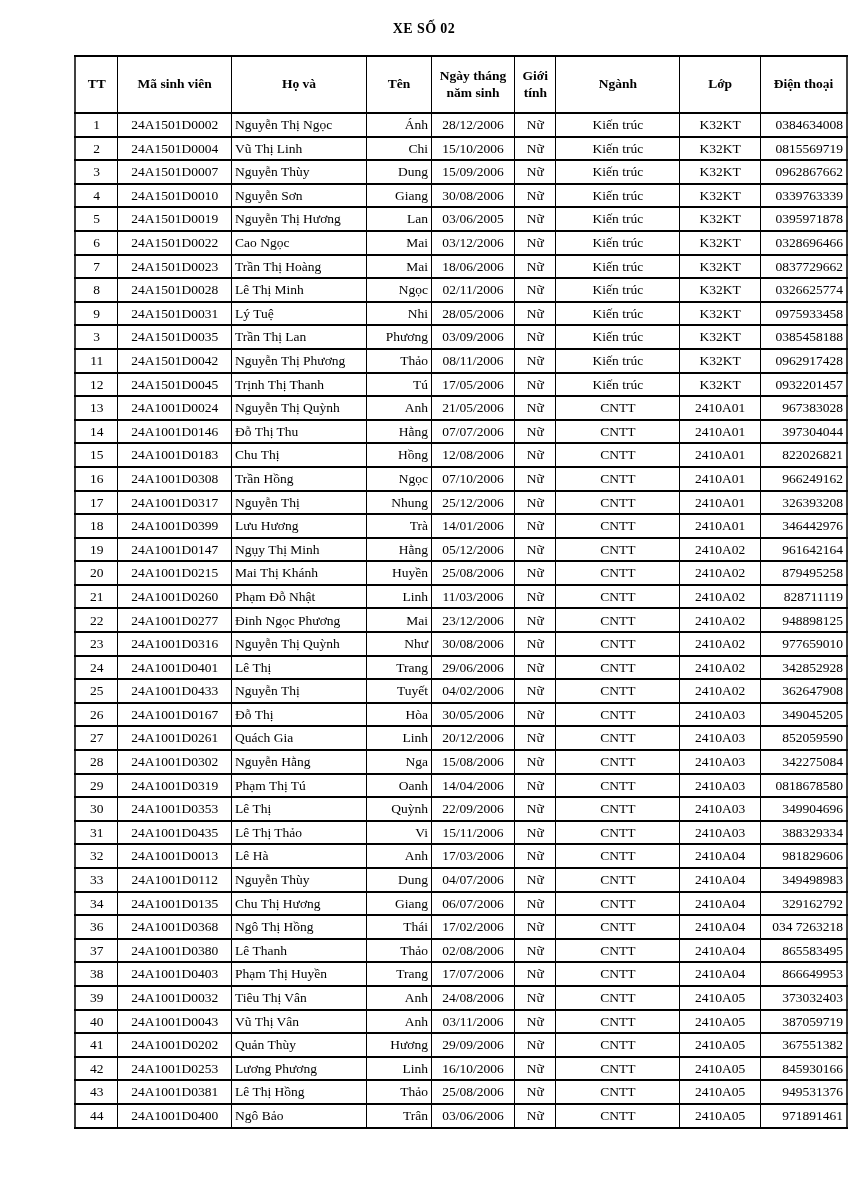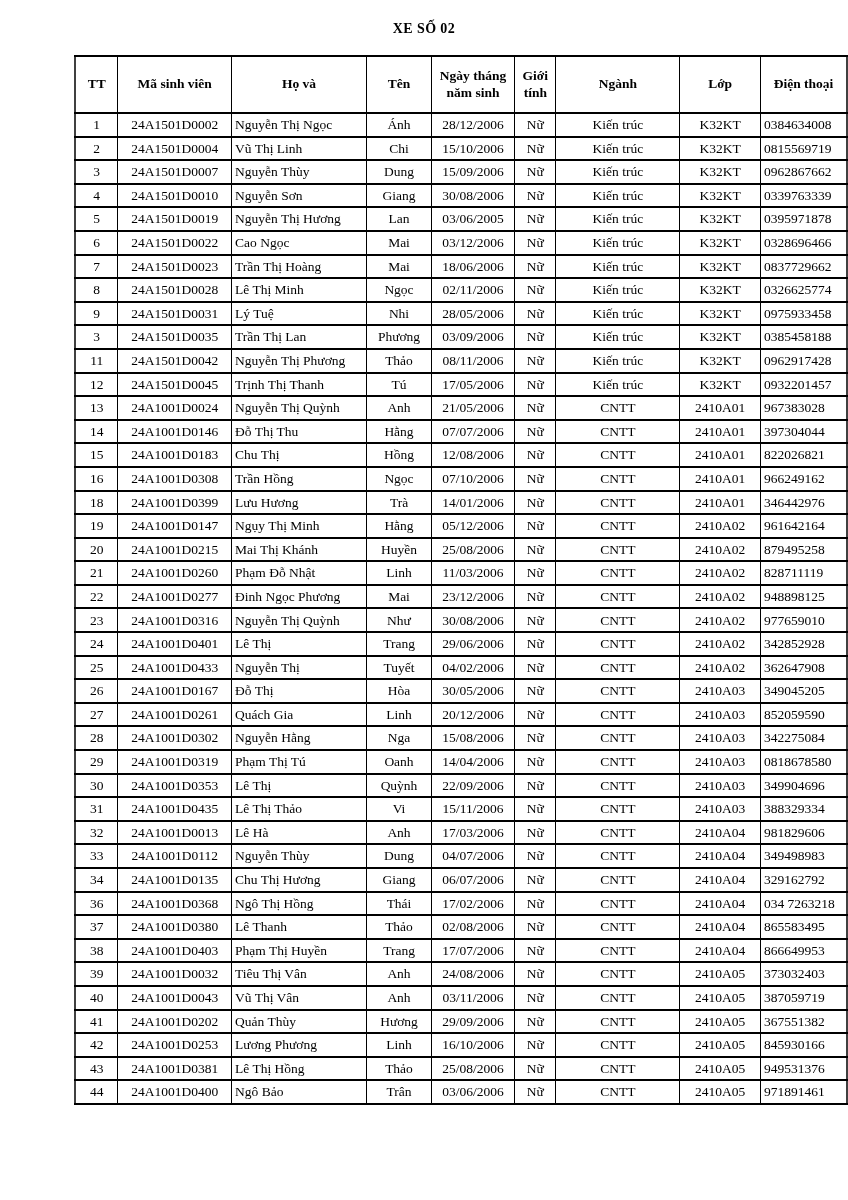--- a/index.html
+++ b/index.html
@@ -67,26 +67,26 @@
   col.c-ten   { width: 66px; }
   col.c-ns    { width: 84px; }
   col.c-gt    { width: 42px; }
   col.c-nganh { width: 128px; }
   col.c-lop   { width: 82px; }
   col.c-dt    { width: 87px; }
   
   td.c-tt    { text-align: center; }
   td.c-msv   { text-align: center; }
   td.c-ho    { text-align: left; padding-left: 5px; }
-  td.c-ten   { text-align: center; padding-left: 5px; }
+  td.c-ten   { text-align: right; padding-left: 5px; }
   td.c-ns    { text-align: center; }
   td.c-gt    { text-align: center; }
   td.c-nganh { text-align: center; }
   td.c-lop   { text-align: center; }
-  td.c-dt    { text-align: left; }
+  td.c-dt    { text-align: right; }
 </style>
 </head>
 <body>
 
 <div class="page">
   <div class="doc-title">XE SỐ 02</div>
 
   <table class="roster">
     <colgroup>
       <col class="c-tt">
@@ -285,20 +285,31 @@
           <td class="c-msv">24A1001D0308</td>
           <td class="c-ho">Trần Hồng</td>
           <td class="c-ten">Ngọc</td>
           <td class="c-ns">07/10/2006</td>
           <td class="c-gt">Nữ</td>
           <td class="c-nganh">CNTT</td>
           <td class="c-lop">2410A01</td>
           <td class="c-dt">966249162</td>
         </tr>
         <tr>
+          <td class="c-tt">17</td>
+          <td class="c-msv">24A1001D0317</td>
+          <td class="c-ho">Nguyễn Thị</td>
+          <td class="c-ten">Nhung</td>
+          <td class="c-ns">25/12/2006</td>
+          <td class="c-gt">Nữ</td>
+          <td class="c-nganh">CNTT</td>
+          <td class="c-lop">2410A01</td>
+          <td class="c-dt">326393208</td>
+        </tr>
+        <tr>
           <td class="c-tt">18</td>
           <td class="c-msv">24A1001D0399</td>
           <td class="c-ho">Lưu Hương</td>
           <td class="c-ten">Trà</td>
           <td class="c-ns">14/01/2006</td>
           <td class="c-gt">Nữ</td>
           <td class="c-nganh">CNTT</td>
           <td class="c-lop">2410A01</td>
           <td class="c-dt">346442976</td>
         </tr>

